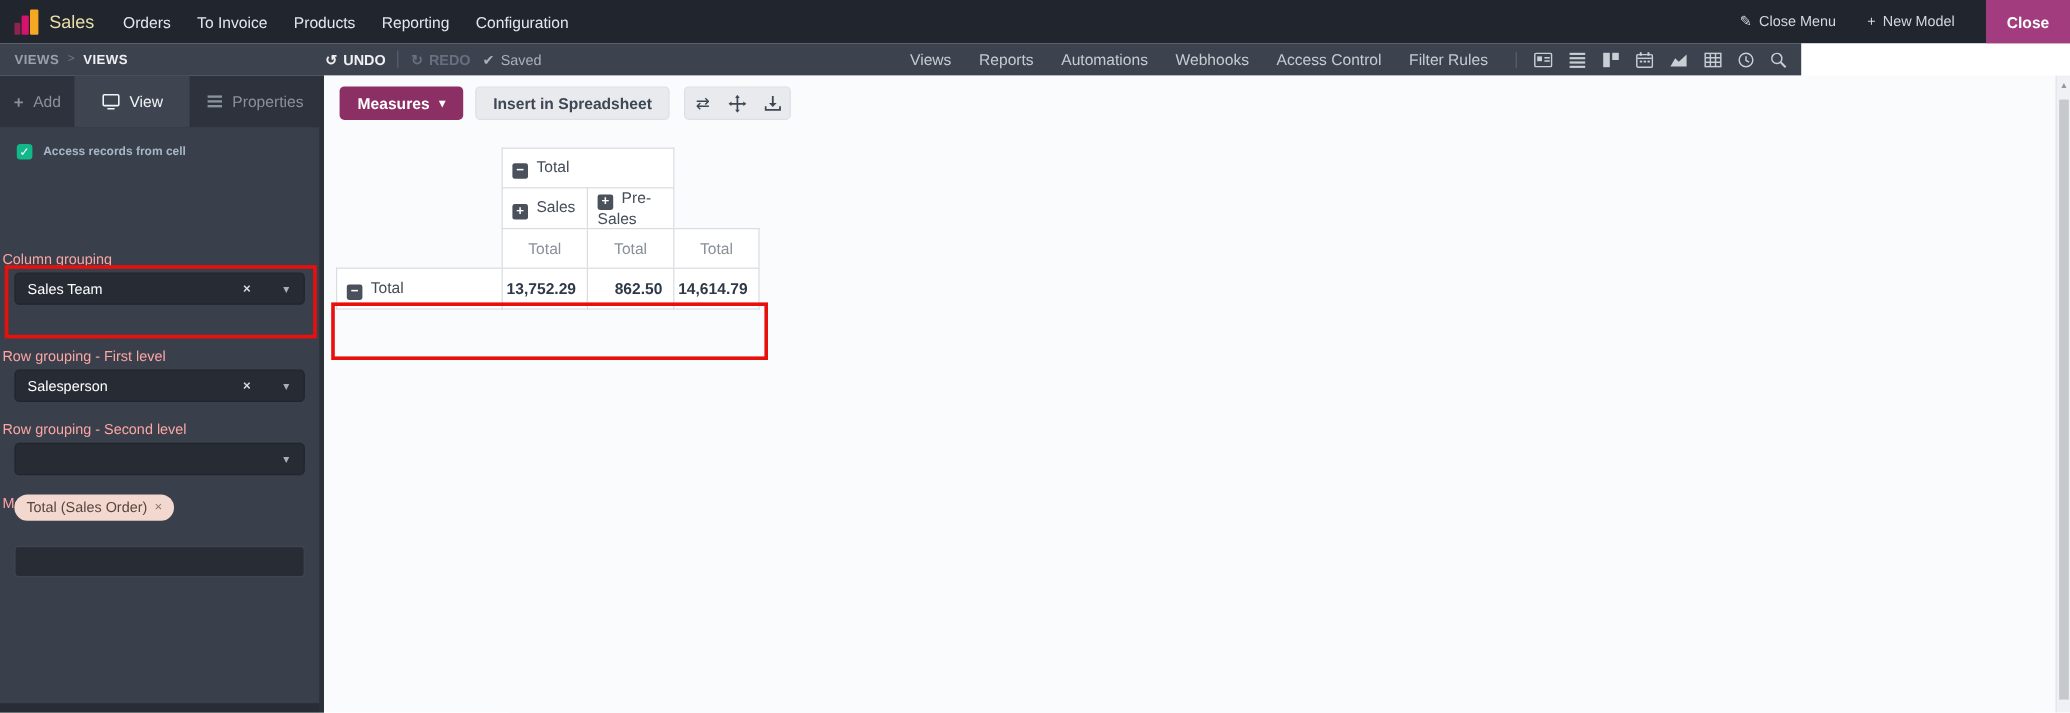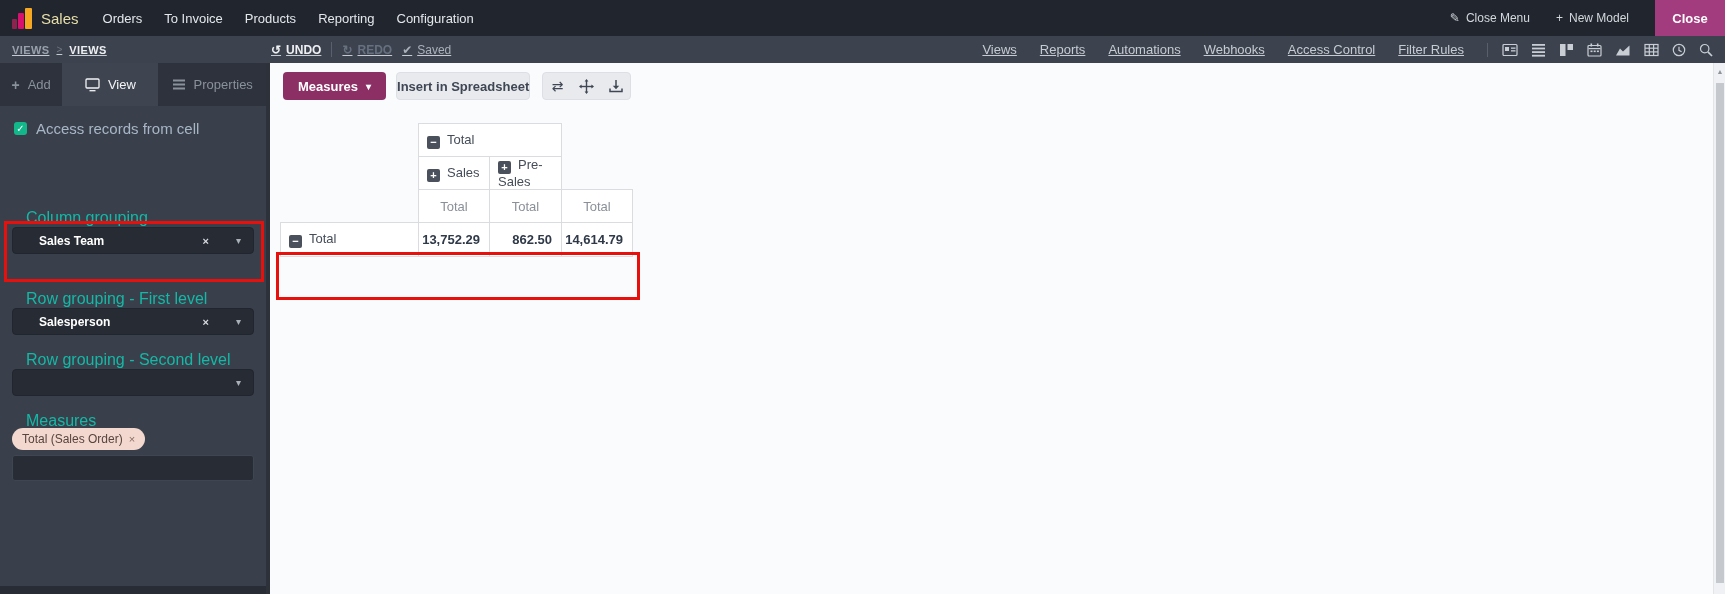--- a/index.html
+++ b/index.html
@@ -16,22 +16,22 @@
   .logo .b3 { width:7px; height:21px; background:#f7a823; border-radius:1px; }
   .app-name { color:#e9dfa9; font-size:15px; margin-right:24px; }
   .nav-item { font-size:13px; color:#e4e7eb; margin-right:22px; cursor:pointer; }
   .topbar-right { margin-left:auto; display:flex; align-items:center; height:36px; }
   .tb-link { font-size:12px; color:#d4d8dd; margin-right:26px; display:flex; align-items:center; gap:6px; cursor:pointer; }
   .tb-link .glyph { font-size:12px; }
   .close-btn { width:70px; height:36px; background:#a23c7e; color:#fff; font-weight:bold; font-size:13px;
                display:flex; align-items:center; justify-content:center; cursor:pointer; }
 
   
-  .studiobar { position:absolute; left:0; top:36px; width:1725px; height:27px; background:#3d434e;
-               display:flex; align-items:center; color:#c6cbd2;text-decoration:underline; }
+  .studiobar { position:absolute; left:0; top:36px; width:1501px; height:27px; background:#3d434e;
+               display:flex; align-items:center; color:#c6cbd2; }
   .crumbs { width:271px; padding-left:12px; display:flex; align-items:center; gap:7px; }
   .crumb-root { font-size:11px; font-weight:bold; color:#99a1ac; letter-spacing:.4px; }
   .crumb-sep { font-size:10px; color:#717986; }
   .crumb-cur { font-size:11px; font-weight:bold; color:#edeff2; letter-spacing:.4px; }
   .undo-cluster { display:flex; align-items:center; gap:10px; }
   .uc-item { display:flex; align-items:center; gap:5px; font-size:12px; font-weight:bold; }
   .uc-undo { color:#eef0f3; cursor:pointer; }
   .uc-redo { color:#667080; }
   .uc-saved { color:#aab1bb; font-weight:normal; }
   .uc-div { width:1px; height:15px; background:#596070; }
@@ -45,41 +45,41 @@
              border-right:4px solid #2c313a; }
   .tabrow { position:absolute; left:0; top:0; width:266px; height:43px; background:#2d323c; display:flex; }
   .tab { display:flex; align-items:center; justify-content:center; gap:8px; font-size:13px; color:#8a919b; cursor:pointer; }
   .tab-add { width:66px; }
   .tab-view { width:102px; background:#3f4550; color:#f2f4f6; }
   .tab-props { width:114px; }
   .tab .plus-glyph { font-size:14px; font-weight:bold; }
   .chk-row { position:absolute; left:14px; top:57px; display:flex; align-items:center; gap:9px; }
   .checkbox { width:13px; height:13px; background:#12b88a; border-radius:3px; color:#fff; font-size:10px;
               display:flex; align-items:center; justify-content:center; cursor:pointer; }
-  .chk-label { font-size:15px; color:#a7b6c6; }
-  .side-label { position:absolute; left:26px; font-size:16px; color:#14b8a6; }
+  .chk-label { font-size:10px; color:#a7b6c6;font-weight:bold; }
+  .side-label { position:absolute; left:2px; font-size:12px; color:#fca5a5; }
   .sel { position:absolute; left:12px; width:242px; height:27px; background:#262b34; border:1px solid #21252d;
          border-radius:4px; display:flex; align-items:center; cursor:pointer; }
-  .sel-val { font-size:12px; font-weight:bold; color:#fff; padding-left:26px; }
+  .sel-val { font-size:12px; font-weight:normal; color:#fff; padding-left:10px; }
   .sel-x { position:absolute; right:44px; font-size:11px; font-weight:bold; color:#d8dbe0; cursor:pointer; }
   .sel-caret { position:absolute; right:12px; font-size:10px; color:#aab0b8; }
   .tag { position:absolute; left:12px; top:299px; background:#f3d8cf; color:#57453e; border-radius:11px;
          font-size:12px; padding:4px 10px; display:inline-flex; align-items:center; gap:6px; cursor:pointer; }
   .tag-x { color:#8a6f65; font-size:11px; cursor:pointer; }
   .measures-input { position:absolute; left:12px; top:326px; width:242px; height:26px; background:#272c35;
                     border:1px solid #3f4551; border-radius:3px; }
   .side-bottom { position:absolute; left:0; bottom:0; width:266px; height:8px; background:#272c35; }
 
   
   .main { position:absolute; left:270px; top:63px; width:1443px; height:531px; background:#fafbfd; }
   .mtoolbar { position:absolute; left:13px; top:9px; display:flex; align-items:center; gap:8px; height:28px; }
   .btn { height:28px; border-radius:4px; display:flex; align-items:center; font-size:13px; cursor:pointer; }
   .btn-measures { background:#8c2f65; color:#fff; font-weight:bold; padding:0 15px; gap:8px; }
   .btn-measures .caret { font-size:10px; }
-  .btn-insert { background:#e8eaee; border:1px solid #dcdfe4; color:#3f4754; font-weight:bold; padding:0 0; margin-left:2px; }
+  .btn-insert { background:#e8eaee; border:1px solid #dcdfe4; color:#3f4754; font-weight:bold; padding:0 14px; margin-left:2px; }
   .icon-group { display:flex; background:#e8eaee; border:1px solid #dcdfe4; border-radius:4px; height:28px; margin-left:4px; }
   .ig-btn { width:29px; display:flex; align-items:center; justify-content:center; color:#3f4754; font-size:14px; cursor:pointer; }
 
   
   .pivot-wrap { position:absolute; left:10px; top:60px; }
   table.pivot { border-collapse:collapse; font-size:13px; color:#454d59; }
   .pivot th, .pivot td { border:1px solid #dadce0; background:#fff; font-weight:normal;margin-top:44px; }
   .pivot .spacer { border:none; background:transparent; }
   .pivot .grp { text-align:left; padding-left:8px; }
   .pivot .meas { color:#8a9099; text-align:center; }
@@ -252,21 +252,21 @@
       <span class="sel-caret">▾</span>
     </div>
 
     <div class="side-label" style="top:288px;">Row grouping - Second level</div>
     <div class="sel" style="top:306px; left:12px;">
       <span class="sel-val"></span>
       <span class="sel-caret">▾</span>
     </div>
 
     <div class="side-label" style="top:349px;">Measures</div>
-    <div class="tag" style="top:365px;">
+    <div class="tag" style="top:349px;">
       <span>Total (Sales Order)</span>
       <span class="tag-x">×</span>
     </div>
     <div class="measures-input" style="top:392px;"></div>
 
     <div class="side-bottom"></div>
   </div>
 
   <div class="main">
     <div class="mtoolbar">

